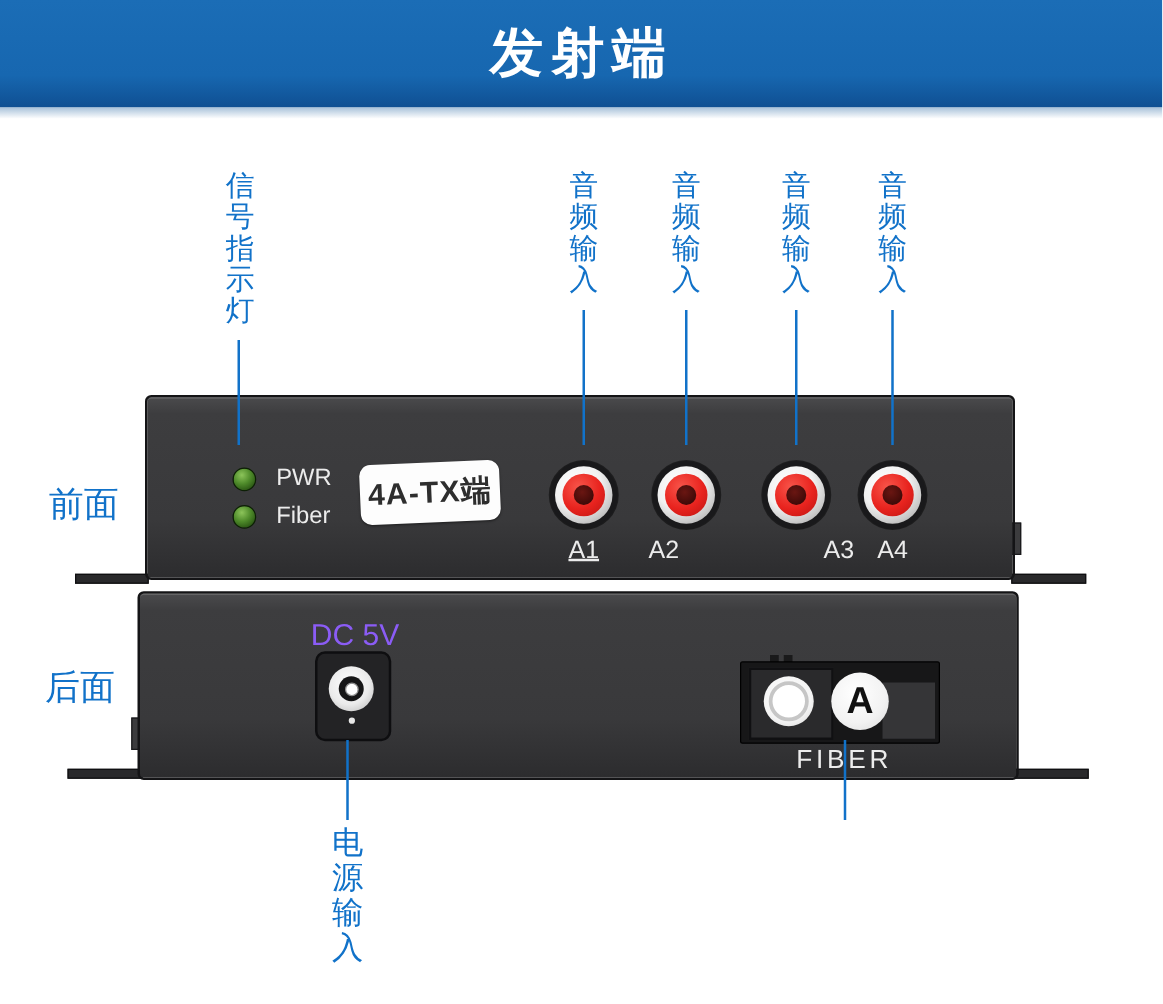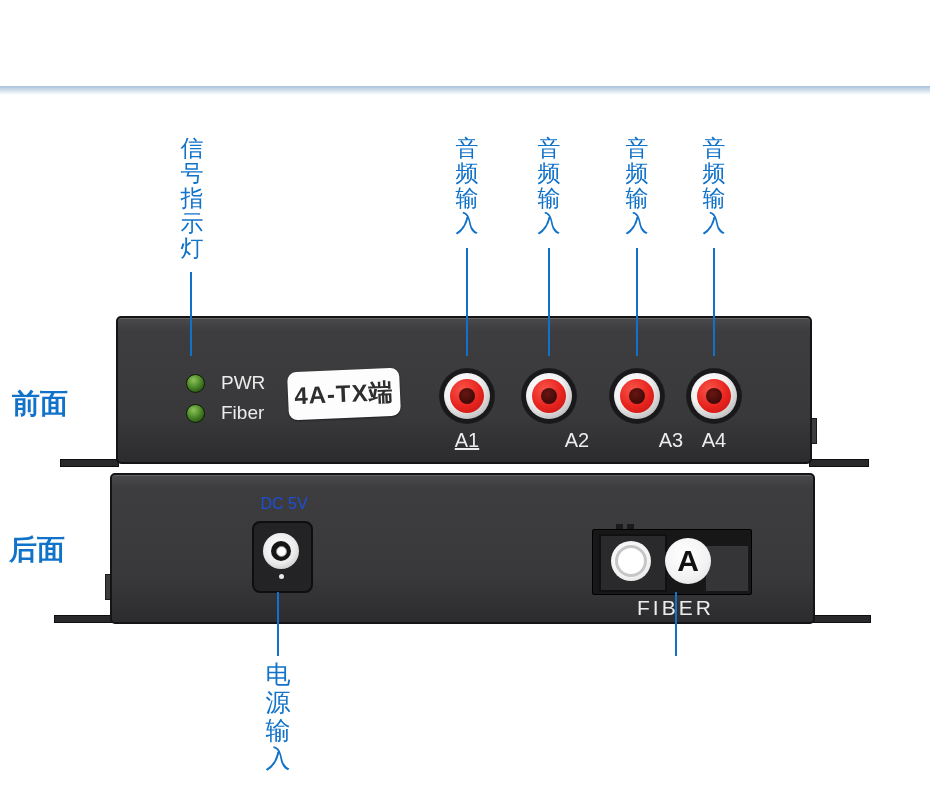--- a/index.html
+++ b/index.html
@@ -17,21 +17,21 @@
     background:linear-gradient(180deg,#1b6db6 0%,#1767b0 70%,#0f4f92 100%);
     display:flex;align-items:center;justify-content:center;}
   .banner-title{color:#ffffff;font-size:43px;font-weight:bold;letter-spacing:6px;}
   .banner-fade{position:absolute;left:0;top:86px;width:930px;height:9px;
     background:linear-gradient(180deg,#a9c2da 0%,rgba(255,255,255,0) 100%);}
 
   
   .vlabel{position:absolute;width:44px;text-align:center;color:var(--blue-label);
     font-size:23px;line-height:25px;font-weight:500;z-index:6;}
   .vlabel-bottom{font-size:25px;line-height:28px;}
-  .side-label{position:absolute;color:var(--blue-label);font-size:28px;font-weight:700;z-index:6;}
+  .side-label{position:absolute;color:var(--blue-label);font-size:28px;font-weight:400;z-index:6;margin-left:27px;}
   .leader{position:absolute;width:2px;background:var(--blue-label);z-index:5;}
 
   
   .panel{position:absolute;border:2px solid #141416;border-radius:5px;
     background:linear-gradient(180deg,#4a4a4c 0%,#3d3d3f 9%,#39393b 68%,#2c2c2e 100%);
     box-shadow:inset 0 1px 0 rgba(255,255,255,0.15);z-index:2;}
   .ear{position:absolute;height:6px;background:#29292b;border:1px solid #0f0f11;z-index:1;}
   .side-tab{position:absolute;background:#3c3c3e;border:1px solid #1a1a1c;z-index:1;}
 
   
@@ -62,21 +62,21 @@
   .dc-jack{position:absolute;left:252px;top:521px;width:57px;height:68px;z-index:3;
     background:#232325;border:2px solid #0e0e10;border-radius:8px;}
   .dc-ring{position:absolute;left:9px;top:10px;width:36px;height:36px;border-radius:50%;
     background:radial-gradient(circle at 45% 40%,#ffffff 0%,#ebebeb 55%,#b3b3b3 100%);
     display:flex;align-items:center;justify-content:center;}
   .dc-dark{width:20px;height:20px;border-radius:50%;background:#161617;
     display:flex;align-items:center;justify-content:center;}
   .dc-pinhole{width:9px;height:9px;border-radius:50%;background:#ffffff;border:1px solid #8f8f8f;}
   .dc-pin-dot{position:absolute;left:25px;top:51px;width:5px;height:5px;border-radius:50%;background:#e8e8e8;}
   .dc-label{position:absolute;left:248px;top:495px;width:72px;text-align:center;
-    color:#1d4ed8;font-size:16px;z-index:3;}
+    color:#8b5cf6;font-size:24px;z-index:3;}
 
   
   .fiber-block{position:absolute;left:592px;top:529px;width:158px;height:64px;
     background:#171718;border:1px solid #000;border-radius:2px;z-index:3;}
   .fiber-notch{position:absolute;width:7px;height:6px;background:#1a1a1b;z-index:3;}
   .sc-square{position:absolute;left:6px;top:4px;width:64px;height:54px;background:#2a2a2c;
     border:2px solid #101012;}
   .ferrule{position:absolute;left:10px;top:5px;width:40px;height:40px;border-radius:50%;
     background:radial-gradient(circle at 45% 40%,#ffffff 0%,#f4f4f4 60%,#d2d2d2 100%);
     display:flex;align-items:center;justify-content:center;}
@@ -87,20 +87,23 @@
     display:flex;align-items:center;justify-content:center;
     font-size:30px;font-weight:bold;color:#111;}
   .fiber-label{position:absolute;left:637px;top:596px;width:75px;text-align:center;
     color:#ececec;font-size:21px;letter-spacing:3px;z-index:6;}
 </style>
 </head>
 <body>
 
 <div class="canvas">
 
+  <div class="banner">
+    <div class="banner-title">发射端</div>
+  </div>
   <div class="banner-fade"></div>
 
   <div class="vlabel" style="left:170px;top:136px;">
     <div>信</div>
     <div>号</div>
     <div>指</div>
     <div>示</div>
     <div>灯</div>
   </div>
   <div class="leader" style="left:190px;top:272px;height:84px;"></div>
@@ -159,21 +162,21 @@
     <div class="hole"></div>
   </div>
   <div class="jack-label" style="left:440px;top:429px;text-decoration:underline;">A1</div>
 
   <div class="jack" style="left:522px;top:369px;">
     <div class="ring-outer"></div>
     <div class="ring-silver"></div>
     <div class="ring-red"></div>
     <div class="hole"></div>
   </div>
-  <div class="jack-label" style="left:550px;top:429px;">A2</div>
+  <div class="jack-label" style="left:504px;top:429px;">A2</div>
 
   <div class="jack" style="left:610px;top:369px;">
     <div class="ring-outer"></div>
     <div class="ring-silver"></div>
     <div class="ring-red"></div>
     <div class="hole"></div>
   </div>
   <div class="jack-label" style="left:644px;top:429px;">A3</div>
 
   <div class="jack" style="left:687px;top:369px;">

